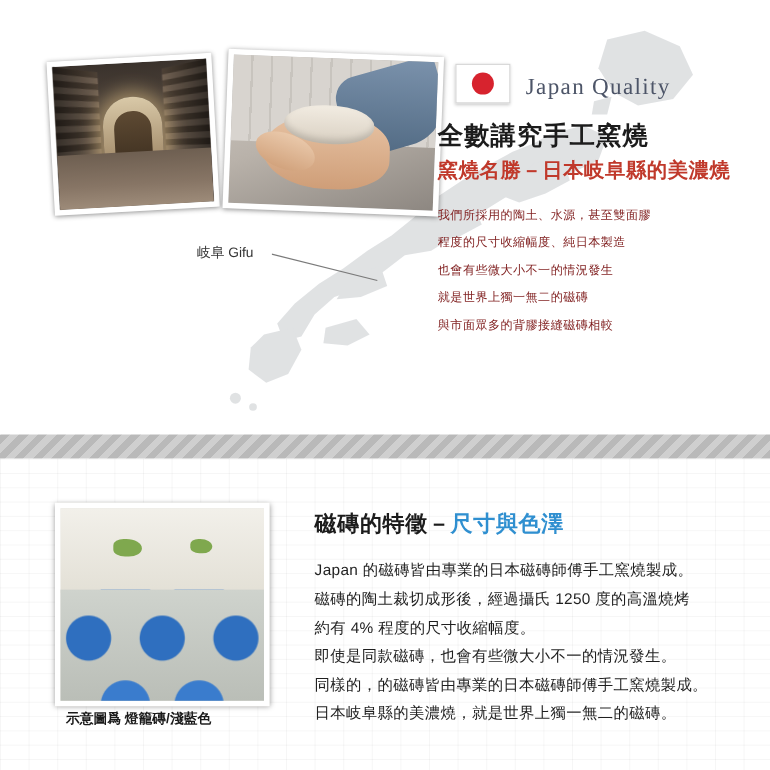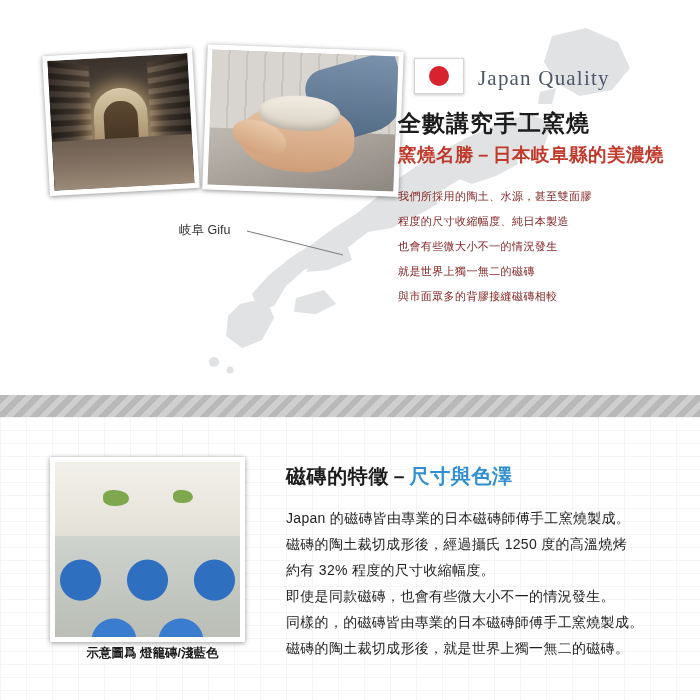--- a/index.html
+++ b/index.html
@@ -252,21 +252,20 @@
       radial-gradient(circle at 50% 42%, #2f6fbf 0 20px, transparent 21px),
       radial-gradient(circle at 84% 42%, #2f6fbf 0 20px, transparent 21px),
       radial-gradient(circle at 33% 100%, #3a7ccd 0 22px, transparent 23px),
       radial-gradient(circle at 67% 100%, #3a7ccd 0 22px, transparent 23px),
       linear-gradient(180deg,#cfd3cd,#b9bdb6);
   }
   .tile-caption {
     position: absolute;
     left: 60px; top: 228px;
     width: 185px;
-    text-align: center;
     font-size: 12.5px;
     font-weight: bold;
     color: #1a1a1a;
   }
 
   .bot-head {
     position: absolute;
     left: 286px; top: 46px;
     font-size: 20px;
     font-weight: bold;
@@ -379,20 +378,20 @@
     </div>
     <div class="tile-caption">示意圖爲 燈籠磚/淺藍色</div>
 
     <div class="bot-head">
       <span>磁磚的特徵－</span><span class="accent">尺寸與色澤</span>
     </div>
 
     <div class="bot-body">
       <div>Japan 的磁磚皆由專業的日本磁磚師傅手工窯燒製成。</div>
       <div>磁磚的陶土裁切成形後，經過攝氏 1250 度的高溫燒烤</div>
-      <div>約有 32% 程度的尺寸收縮幅度。</div>
+      <div>約有 4% 程度的尺寸收縮幅度。</div>
       <div>即使是同款磁磚，也會有些微大小不一的情況發生。</div>
       <div>同樣的，的磁磚皆由專業的日本磁磚師傅手工窯燒製成。</div>
-      <div>磁磚的陶土裁切成形後，就是世界上獨一無二的磁磚。</div>
+      <div>日本岐阜縣的美濃燒，就是世界上獨一無二的磁磚。</div>
     </div>
   </div>
 
 </div>
 
 </body></html>

